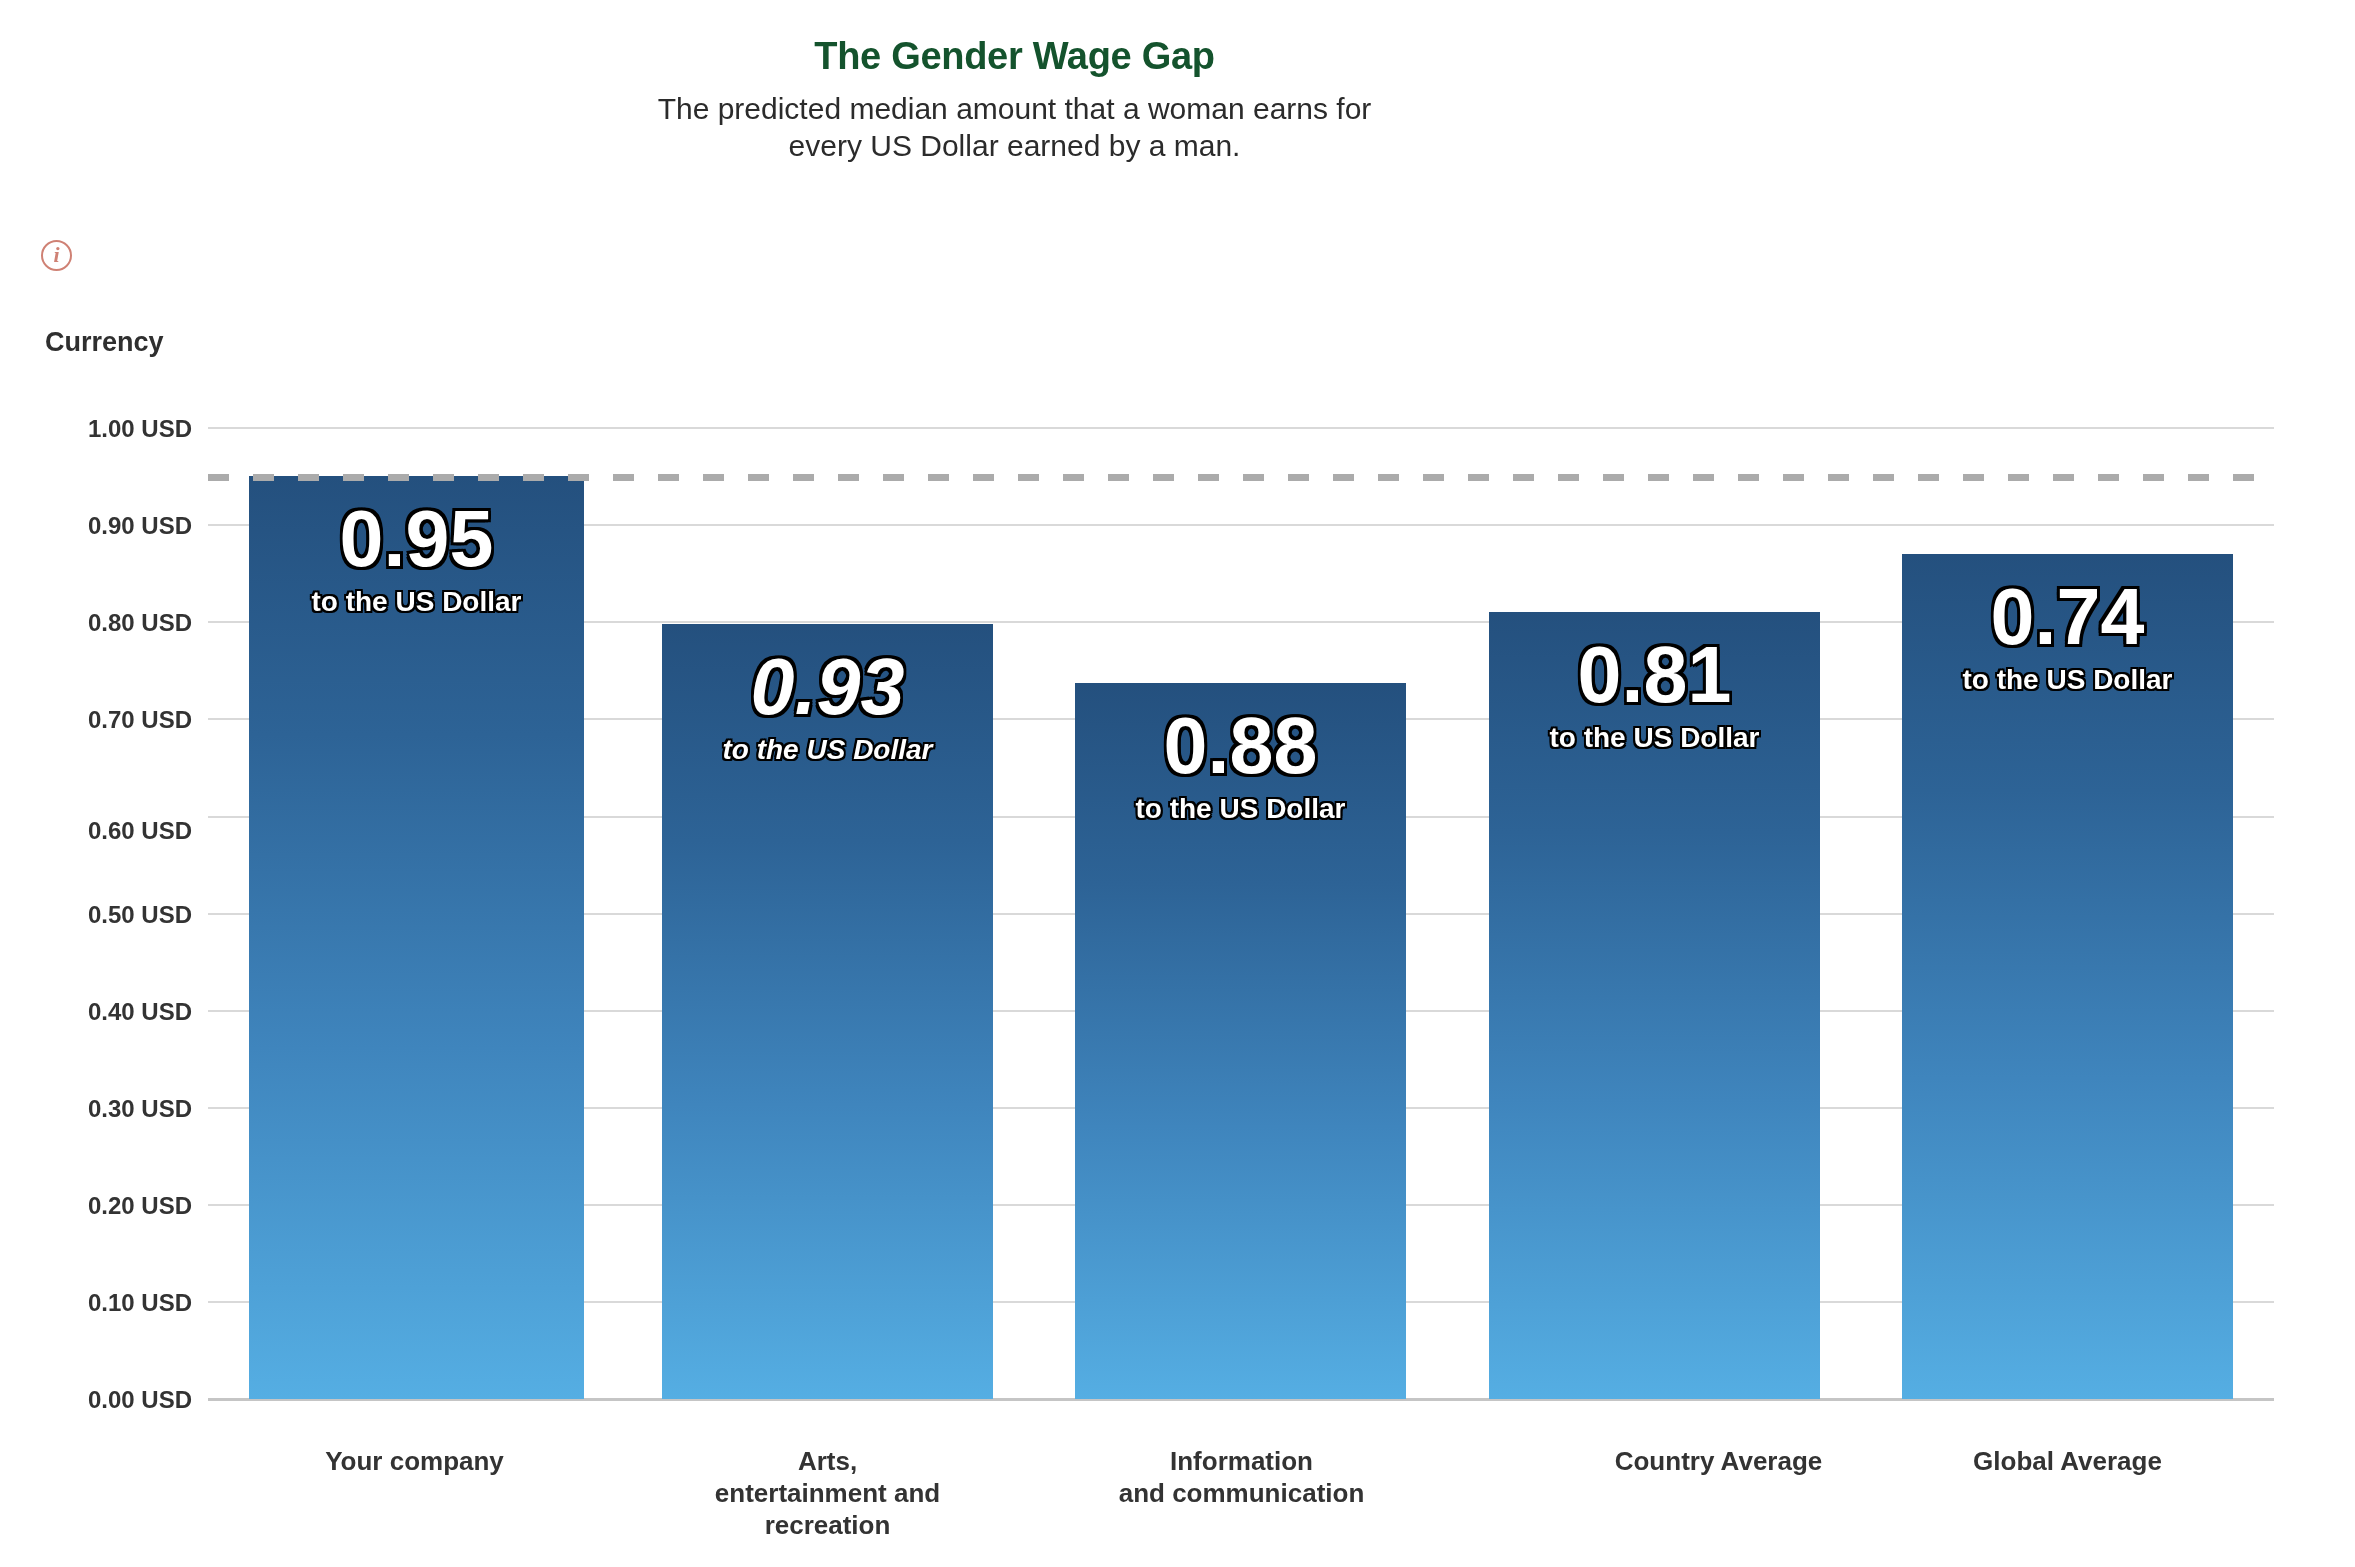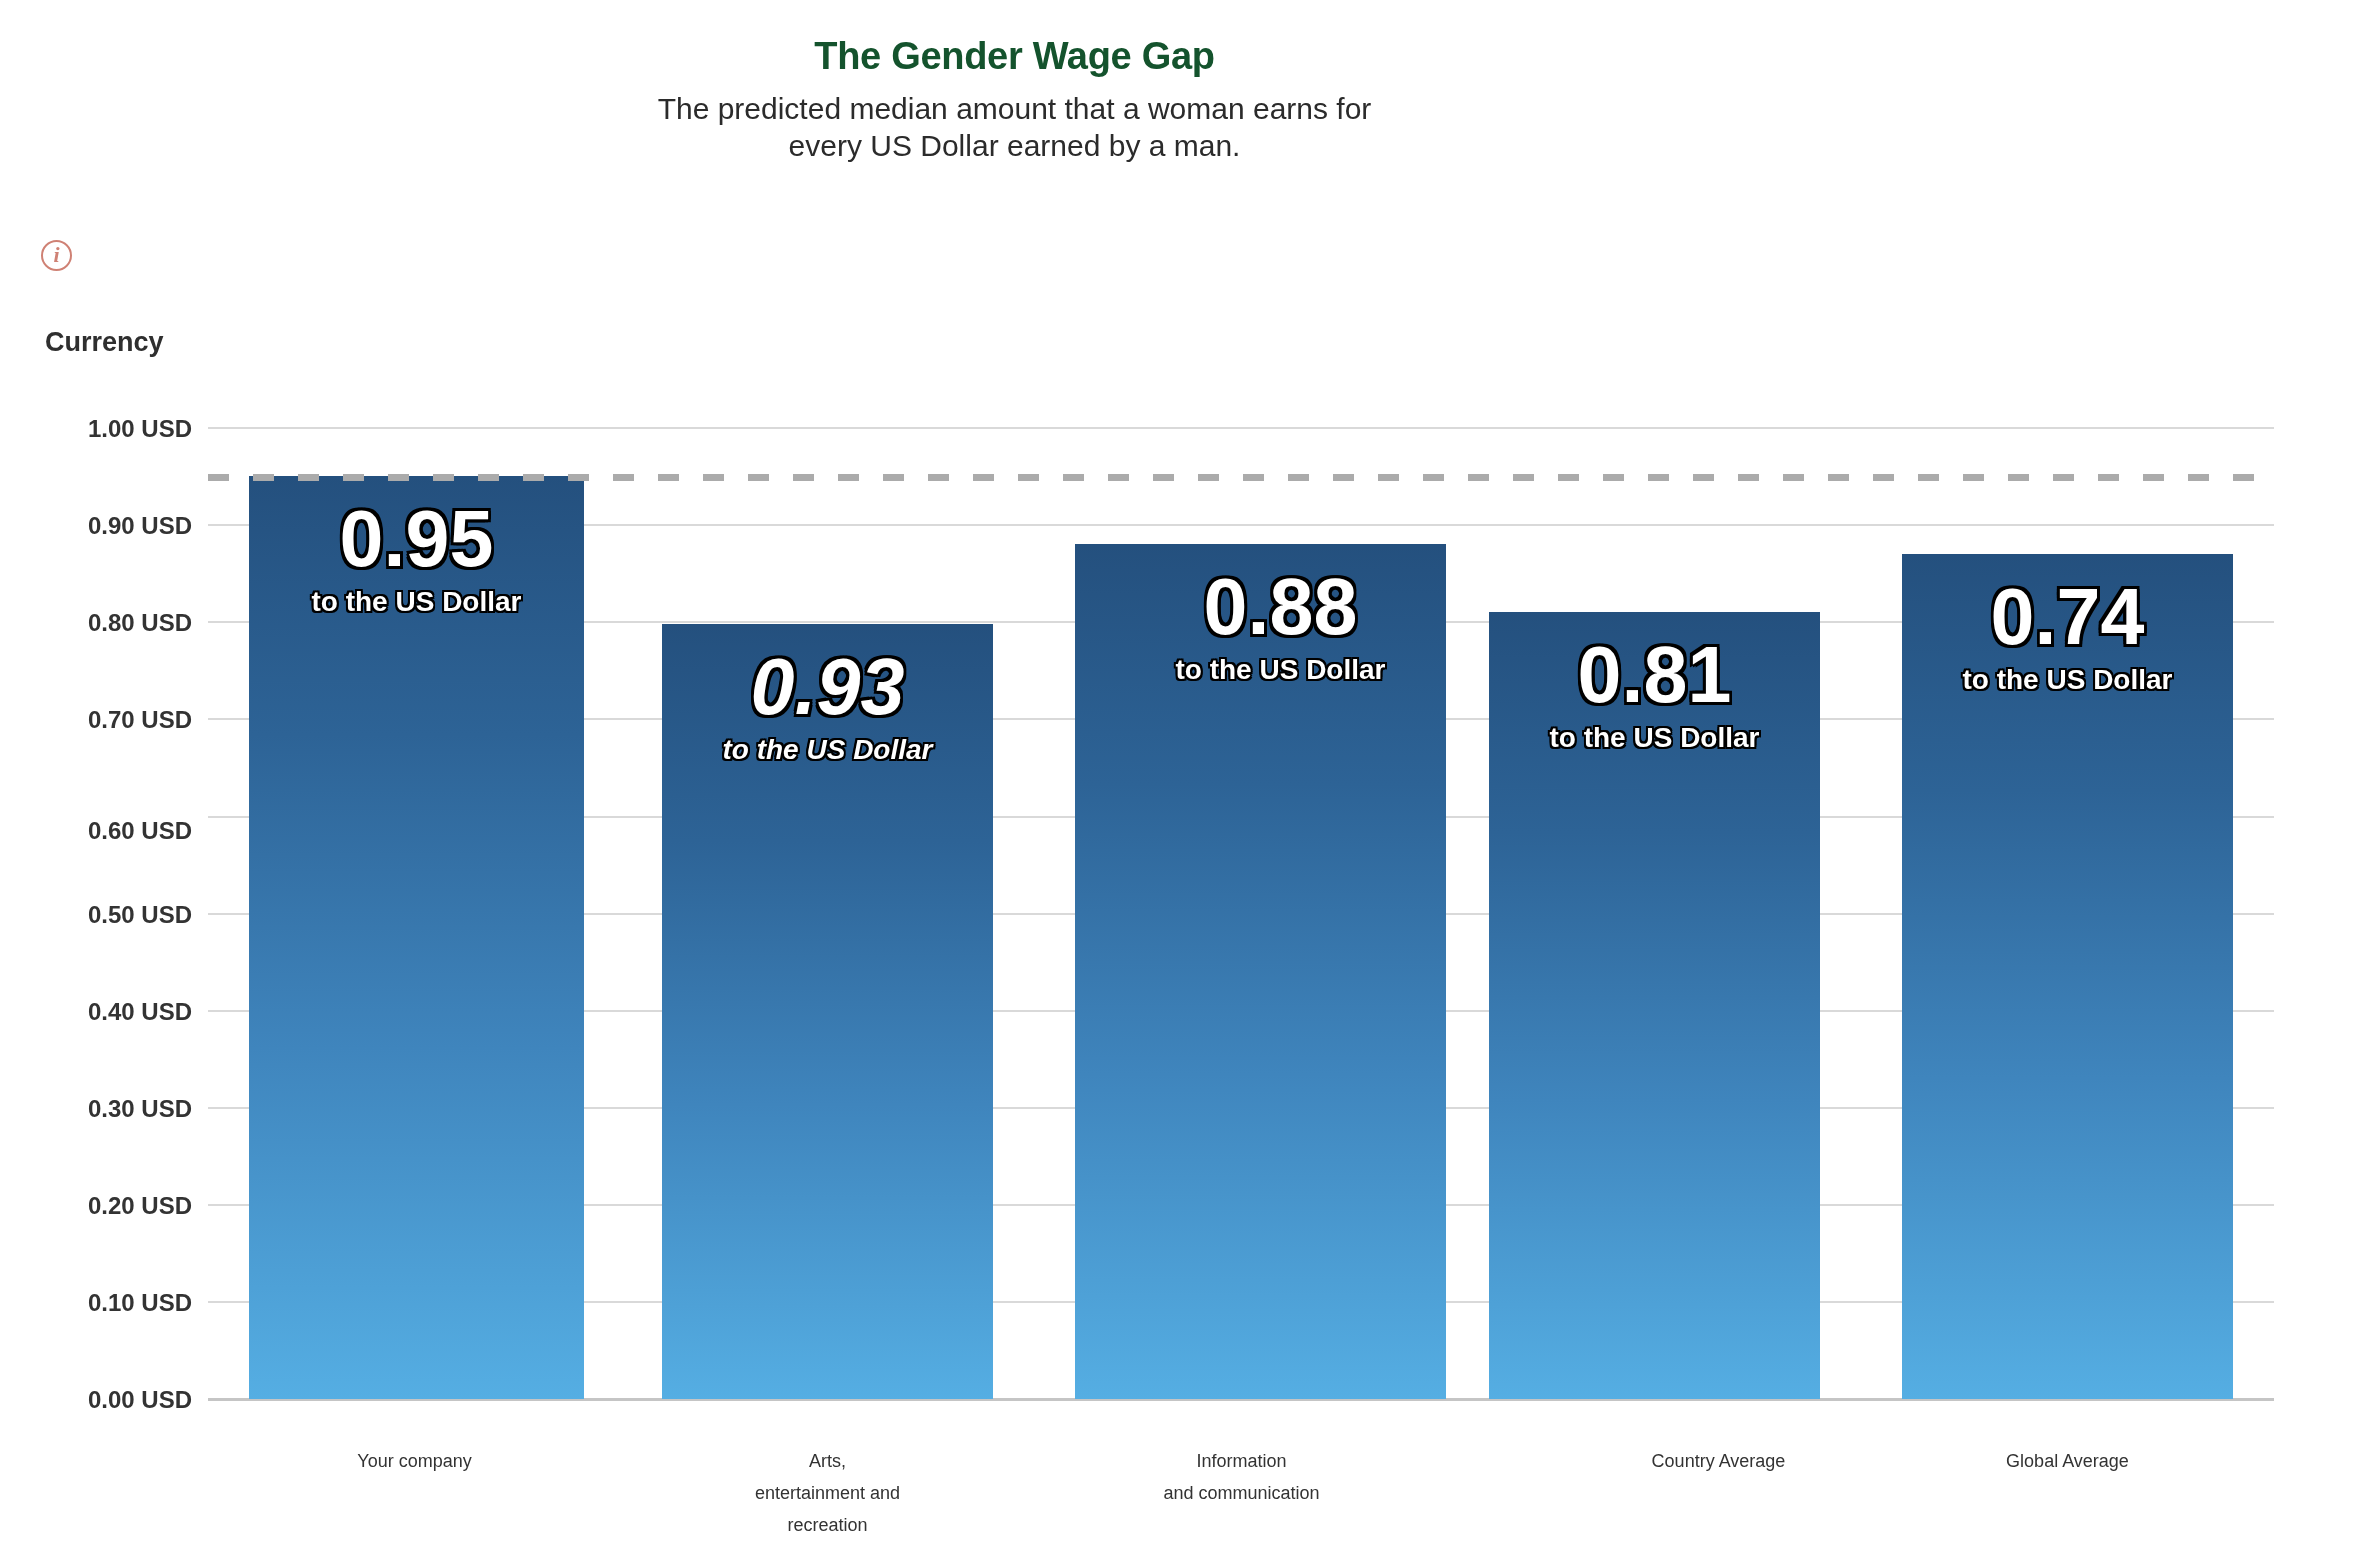--- a/index.html
+++ b/index.html
@@ -131,23 +131,23 @@
     height: 6.7px;
     background: repeating-linear-gradient(90deg,
       #ababab 0px, #ababab 21px,
       transparent 21px, transparent 45px);
     z-index: 3;
   }
   .x-tick-label {
     position: absolute;
     top: 1017px;
     text-align: center;
-    font-size: 18px;
+    font-size: 26px;
     line-height: 32px;
-    font-weight: normal;
+    font-weight: bold;
     color: #333333;
     white-space: pre-line;
   }
 </style>
 </head>
 <body>
 
 <div id="canvas">
 
   <div id="header">
@@ -176,21 +176,21 @@
         <div class="bar-sublabel">to the US Dollar</div>
       </div>
       <div class="x-tick-label" style="left: 0px; width: 413px;">Your company</div>
       <div class="bar" style="left: 454px; width: 331px; height: 775px; font-style: italic;">
         <div class="bar-value">0.93</div>
         <div class="bar-sublabel">to the US Dollar</div>
       </div>
       <div class="x-tick-label" style="left: 413px; width: 413px;">Arts,
 entertainment and
 recreation</div>
-      <div class="bar" style="left: 867px; width: 331px; height: 855px; padding-left: 40px;">
+      <div class="bar" style="left: 867px; width: 331px; height: 716px;">
         <div class="bar-value">0.88</div>
         <div class="bar-sublabel">to the US Dollar</div>
       </div>
       <div class="x-tick-label" style="left: 827px; width: 413px;">Information
 and communication</div>
       <div class="bar" style="left: 1281px; width: 331px; height: 787px;">
         <div class="bar-value">0.81</div>
         <div class="bar-sublabel">to the US Dollar</div>
       </div>
       <div class="x-tick-label" style="left: 1304px; width: 413px;">Country Average</div>

